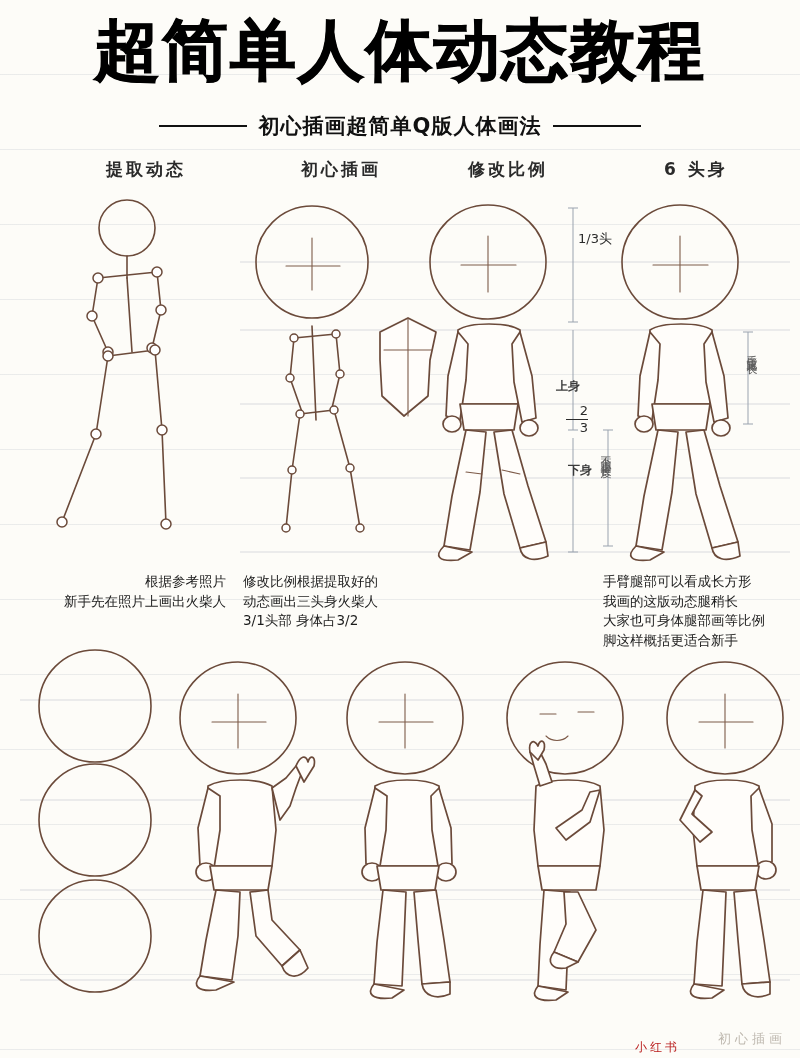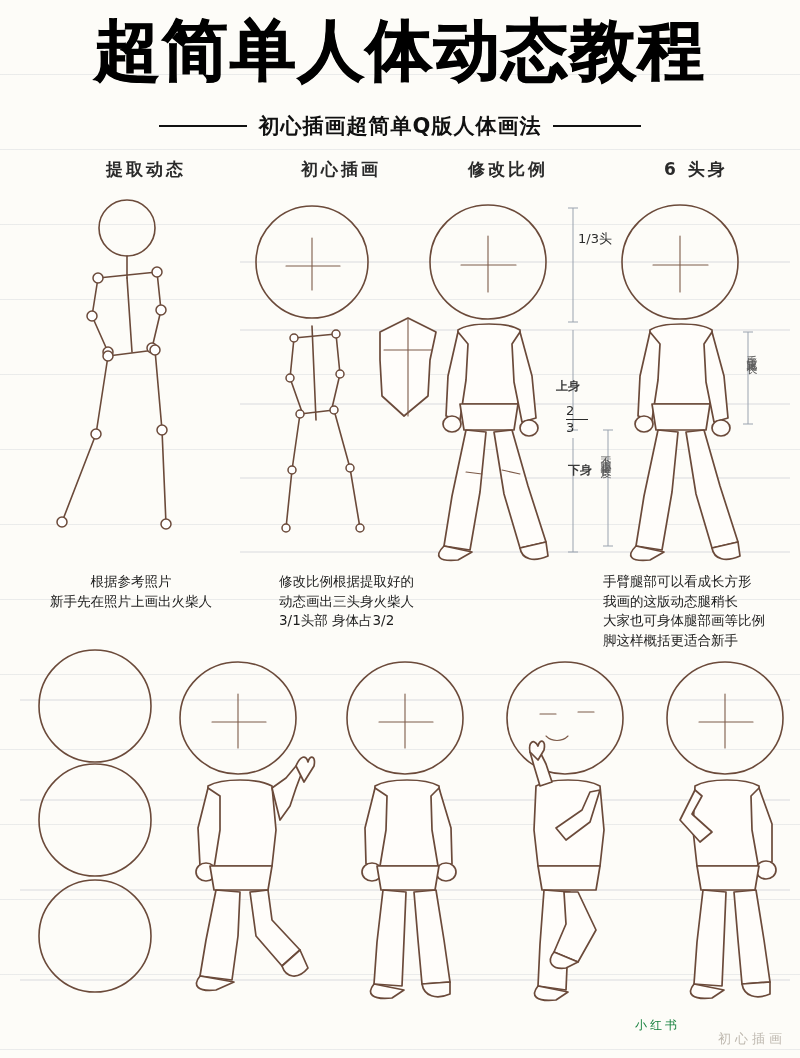--- a/index.html
+++ b/index.html
@@ -68,32 +68,32 @@
   .jt{fill:#fff;stroke:#6b4a3a;stroke-width:1.5;}
   .bodyfill{fill:#fffdfa;stroke:#6b4a3a;stroke-width:1.7;stroke-linejoin:round;}
   .guide{fill:none;stroke:#9aa3af;stroke-width:1;stroke-dasharray:0;}
 
   .vlabel{
     position:absolute;font-size:12px;color:#3a3a3a;font-weight:bold;
     font-family:Liberation Serif, serif;
   }
   .vlabel.rot{writing-mode:vertical-rl;letter-spacing:2px;font-weight:normal;font-size:11px;color:#5a5a5a;}
   .frac{
-    position:absolute;font-size:13px;color:#2b2b2b;text-align:left;line-height:1.05;
+    position:absolute;font-size:13px;color:#2b2b2b;text-align:right;line-height:1.05;
     font-family:"DejaVu Sans","Liberation Sans",sans-serif;
   }
   .watermark{
     position:absolute;right:14px;bottom:10px;
     font-size:13px;color:#bfb9b0;letter-spacing:4px;
     font-family:"DejaVu Sans","Liberation Sans",sans-serif;
     margin-top:30px;
   }
   .watermark2{
-    position:absolute;right:120px;bottom:24px;
-    font-size:12px;color:#15803d;letter-spacing:3px;
+    position:absolute;right:120px;bottom:2px;
+    font-size:12px;color:#b91c1c;letter-spacing:3px;
     font-family:"DejaVu Sans","Liberation Sans",sans-serif;
   }
 </style>
 </head>
 <body>
 
 <div class="page">
   <div class="paper-lines"></div>
 
   <div class="title">超简单人体动态教程</div>
@@ -321,23 +321,23 @@
 
   <div class="frac" style="left:578px;top:232px;">1/3头</div>
   <div class="vlabel" style="left:556px;top:378px;">上身</div>
   <div class="frac" style="left:566px;top:404px;width:22px;">2</div>
   <div style="position:absolute;left:566px;top:419px;width:22px;height:1px;background:#2b2b2b;"></div>
   <div class="frac" style="left:566px;top:421px;width:22px;">3</div>
   <div class="vlabel" style="left:568px;top:462px;">下身</div>
   <div class="vlabel rot" style="left:744px;top:346px;">手臂比腿长</div>
   <div class="vlabel rot" style="left:598px;top:448px;">不画小腿长度</div>
 
-  <div class="caption center" style="left:36px;top:572px;width:190px;">根据参考照片
+  <div class="caption center" style="left:36px;top:572px;width:190px;text-align:right;">根据参考照片
 新手先在照片上画出火柴人</div>
-  <div class="caption" style="left:243px;top:572px;width:180px;margin-left:36px;">修改比例根据提取好的
+  <div class="caption" style="left:243px;top:572px;width:180px;">修改比例根据提取好的
 动态画出三头身火柴人
 3/1头部 身体占3/2</div>
   <div class="caption" style="left:603px;top:572px;width:200px;">手臂腿部可以看成长方形
 我画的这版动态腿稍长
 大家也可身体腿部画等比例
 脚这样概括更适合新手</div>
 
   <div class="watermark">初心插画</div>
   <div class="watermark2">小红书</div>
 </div>

